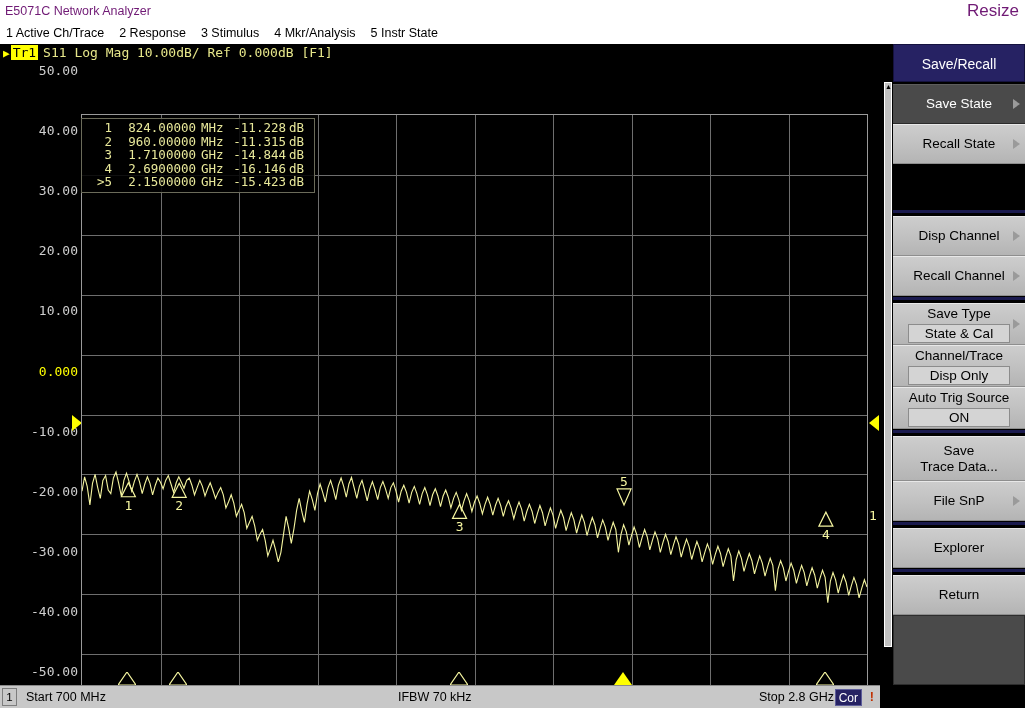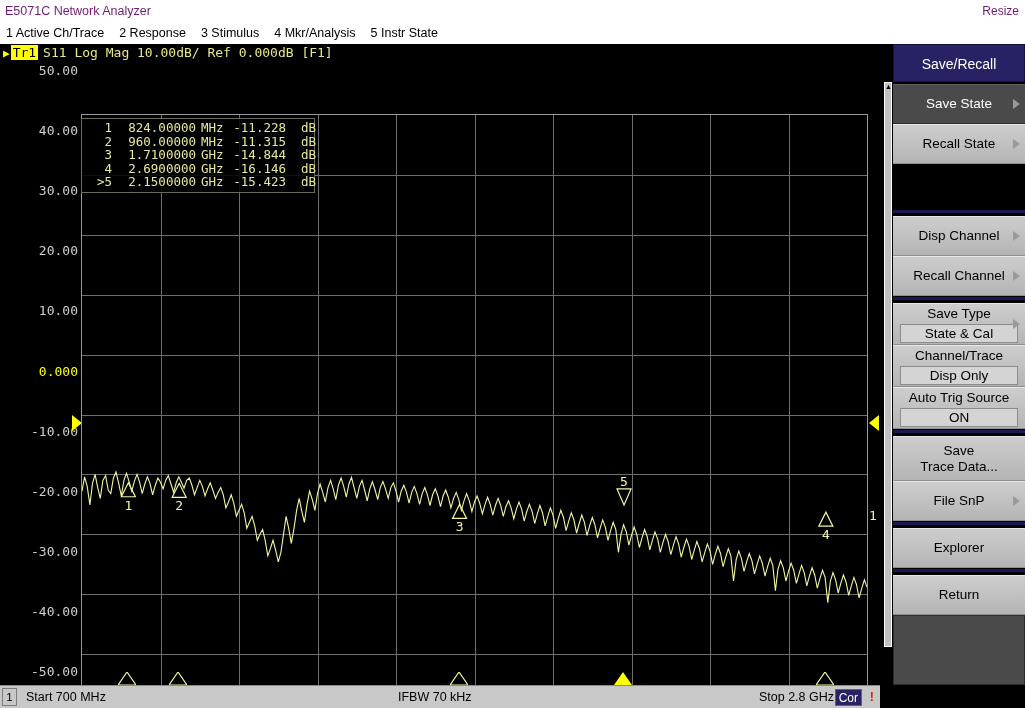--- a/index.html
+++ b/index.html
@@ -16,21 +16,21 @@
     background: #ffffff;
   }
 
   
   #titlebar {
     position: absolute; left: 0; top: 0; width: 1025px; height: 22px;
     background: #ffffff; color: #701a75;
     font-size: 12.5px; line-height: 22px;
   }
   #app-title { position: absolute; left: 5px; top: 0; white-space: nowrap; }
-  #resize-label { position: absolute; right: 6px; top: 0; font-size: 12px; }
+  #resize-label { position: absolute; right: 6px; top: 0; font-size: 17px; }
 
   
   #menubar {
     position: absolute; left: 0; top: 22px; width: 1025px; height: 22px;
     background: #ffffff; color: #000000;
     font-size: 12.5px; line-height: 22px; white-space: nowrap;
   }
   #menubar .mi { display: inline-block; padding: 0 9px 0 0; margin-left: 6px; cursor: default; }
 
   
@@ -96,21 +96,21 @@
     font-size: 12.5px; line-height: 13.5px;
     color: #e8e89a;
     padding: 2px 4px 3px 2px;
     white-space: pre;
   }
   #mkr-table .row { display: block; }
   #mkr-table .c-sel { display: inline-block; width: 28px; text-align: right; }
   #mkr-table .c-freq { display: inline-block; width: 84px; text-align: right; padding-left: 8px;}
   #mkr-table .c-unit { display: inline-block; width: 34px; text-align: left; padding-left: 5px;}
   #mkr-table .c-val { display: inline-block; width: 56px; text-align: right; }
-  #mkr-table .c-db { display: inline-block; width: 24px; text-align: left; padding-left: 15px;}
+  #mkr-table .c-db { display: inline-block; width: 24px; text-align: left; padding-left: 3px;}
 
   
   #softkeys {
     position: absolute; left: 880px; top: 44px; width: 145px; height: 641px;
     background: #000000;
   }
   #sk-scroll {
     position: absolute; left: 4px; top: 38px; width: 8px; height: 565px;
     background: #c0c0c0; border: 1px solid #ffffff;
   }
@@ -139,21 +139,21 @@
   .sk .lbl { line-height: 16px; }
   .sk .arrow {
     position: absolute; right: 5px; top: 50%;
     width: 0; height: 0; margin-top: -5px;
     border-top: 5px solid transparent; border-bottom: 5px solid transparent;
     border-left: 7px solid #9a9a9a;
   }
   .sk.active .arrow { border-left-color: #9a9a9a; }
   .sk .valbox {
     margin-top: 2px;
-    width: 118px; height: 19px; line-height: 18px;
+    width: 102px; height: 19px; line-height: 18px;
     background: #d4d4d4;
     border: 1px solid #8c8c8c;
     font-size: 13.5px;
   }
   .sk-sep {
     position: absolute; left: 13px; width: 132px; height: 5px;
     background: #1a1a4e;
     border-top: 1px solid #000; border-bottom: 1px solid #000;
   }
   #sk-blank {

